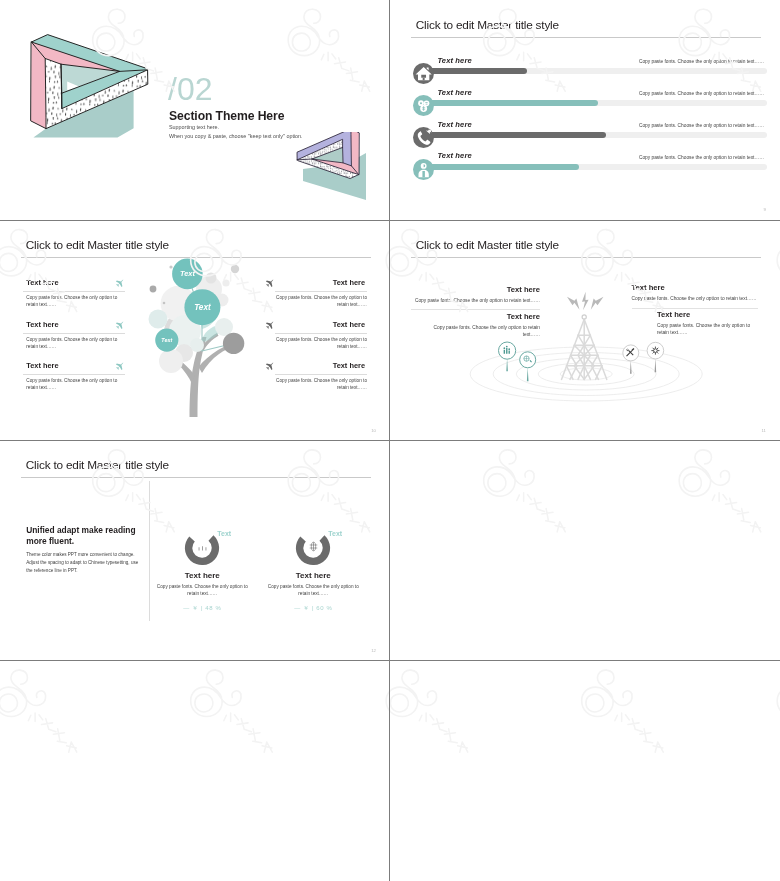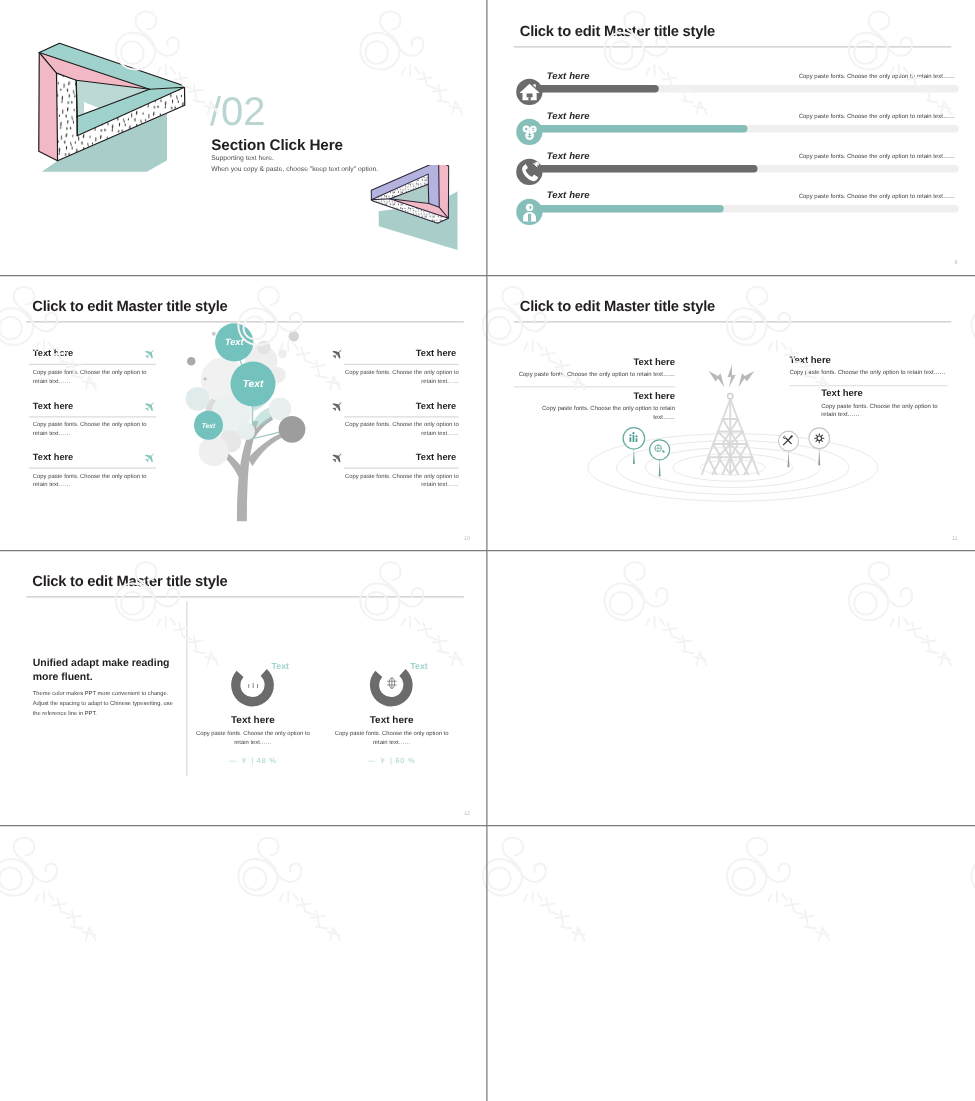--- a/index.html
+++ b/index.html
@@ -4,21 +4,21 @@
 <style>
   html,body{margin:0;padding:0;}
   body{width:780px;height:881px;background:#ffffff;font-family:"Liberation Sans",sans-serif;overflow:hidden;}
   #grid{position:relative;width:780px;height:881px;display:grid;grid-template-columns:390px 390px;grid-template-rows:220.25px 220.25px 220.25px 220.25px;}
   .slide{position:relative;overflow:hidden;background:#fff;box-sizing:border-box;}
   .vline{position:absolute;left:389px;top:0;width:1.2px;height:881px;background:#7c7c7c;z-index:50;}
   .hline{position:absolute;left:0;width:780px;height:1.2px;background:#7c7c7c;z-index:50;}
   
   #wm{position:absolute;inset:0;width:780px;height:881px;z-index:40;pointer-events:none;}
   
-  .stitle{position:absolute;font-weight:bold;color:#231f20;letter-spacing:-0.2px;white-space:nowrap;}
+  .stitle{position:absolute;font-weight:normal;color:#231f20;letter-spacing:-0.2px;white-space:nowrap;}
   .trule{position:absolute;height:1px;background:#c9c9c9;}
   .pgnum{position:absolute;font-size:4.3px;color:#b9b9b9;right:14px;bottom:8px;}
   svg{display:block;}
   
   .sec-num{position:absolute;left:168px;top:71px;font-size:32px;line-height:36px;color:#b9d6d2;font-weight:400;letter-spacing:0px;}
   .sec-head{position:absolute;left:169px;top:108.5px;font-size:12.2px;font-weight:bold;color:#231f20;letter-spacing:-0.1px;}
   .sec-sub1{position:absolute;left:169px;top:124px;font-size:5.4px;color:#4d4d4d;}
   .sec-sub2{position:absolute;left:169px;top:133px;font-size:5.4px;color:#4d4d4d;}
   
   .s-title{left:25.8px;top:17.8px;font-size:11.8px;}
@@ -77,21 +77,21 @@
 
 <div id="grid">
   <div class="slide sec">
     <svg class="penrose-big" width="160" height="160" viewBox="0 0 160 160" style="position:absolute;left:22px;top:32px;">
       <use href="#penroseBig"></use>
     </svg>
     <svg class="penrose-small" width="92" height="80" viewBox="0 0 92 80" style="position:absolute;left:285px;top:132px;">
       <use href="#penroseSmall"></use>
     </svg>
     <div class="sec-num">/02</div>
-    <div class="sec-head">Section Click Here</div>
+    <div class="sec-head">Section Theme Here</div>
     <div class="sec-sub1">Supporting text here.</div>
     <div class="sec-sub2">When you copy &amp; paste, choose "keep text only" option.</div>
   </div>
   <div class="slide">
     <div class="stitle s-title">Click to edit Master title style</div>
     <div class="trule s-rule"></div>
     <div class="s2rows">
         <div class="s2row" style="top: 54.1px;">
           <div class="s2ic" style="top:9px;background:#6b6b6b">
             <svg viewBox="0 0 24 24">

